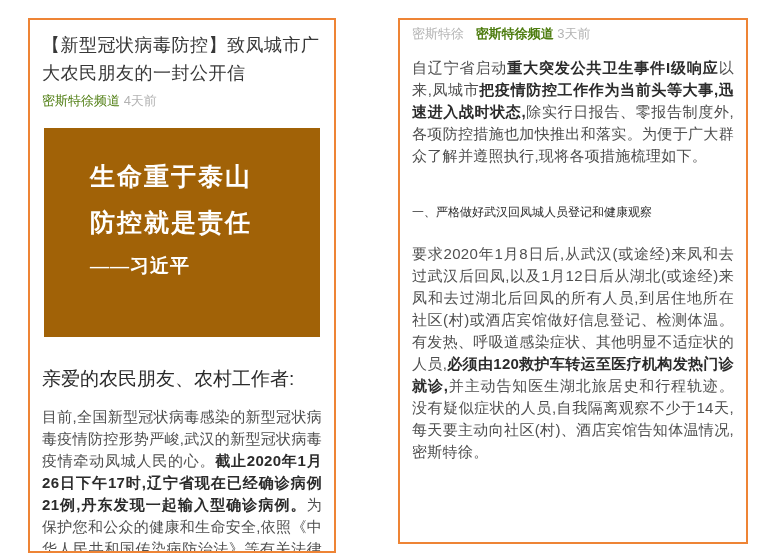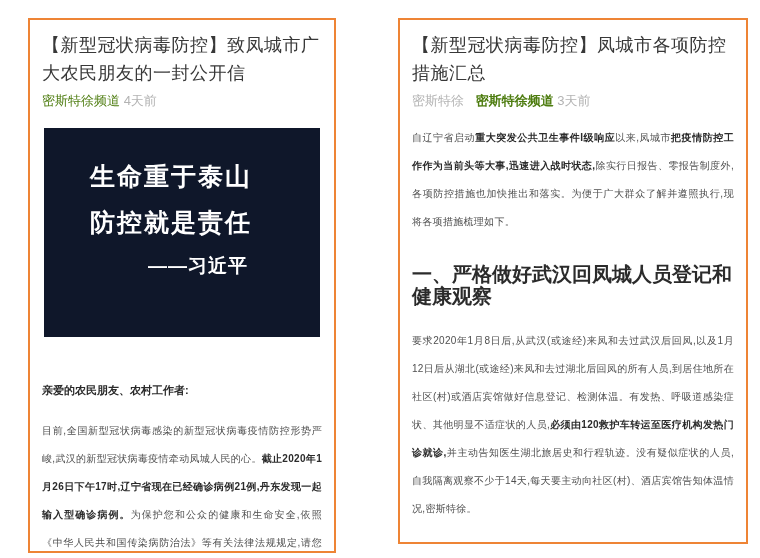--- a/index.html
+++ b/index.html
@@ -36,62 +36,63 @@
     white-space: nowrap;
   }
   .source-prefix { color: #b3b3b3; margin-right: 8px; }
   .channel { color: #4d7c0f; cursor: pointer; }
   .channel.bold { font-weight: bold; }
   .time { color: #b3b3b3; }
 
   .banner {
     margin: 18px 2px 0 2px;
     height: 209px;
-    background: #0f172a;
+    background: #a16207;
     padding: 25px 14px 0 46px;
     color: #ffffff;
   }
   .banner-line {
     font-size: 25px;
     font-weight: bold;
     line-height: 46px;
     letter-spacing: 2px;
     white-space: nowrap;
   }
   .banner-sign {
     font-size: 19px;
     font-weight: bold;
-    text-align: center;
+    text-align: left;
     margin-top: 8px;
     letter-spacing: 1px;
+    font-family: Liberation Serif, serif;
   }
 
   .body-text {
-    font-size: 10px;
-    line-height: 28px;
+    font-size: 15px;
+    line-height: 22px;
     color: #4f4f4f;
     text-align: justify;
     letter-spacing: 0.3px;
   }
   .body-text .b { font-weight: bold; color: #2b2b2b; }
 
   .salutation {
-    margin-top: 42px;
-    font-size: 11px;
+    margin-top: 31px;
+    font-size: 19px;
     line-height: 22px;
-    font-weight: bold;
+    font-weight: normal;
     color: #2b2b2b;
   }
   .para-left   { margin-top: 16px; }
   .para1-right { margin-top: 14px; }
   .section-heading {
-    margin-top: 27px;
-    font-size: 20px;
+    margin-top: 34px;
+    font-size: 12px;
     line-height: 22px;
-    font-weight: bold;
+    font-weight: normal;
     color: #2b2b2b;
   }
   .para2-right { margin-top: 20px; }
 </style>
 </head>
 <body>
 
 <div class="card card-left">
   <div class="card-title">【新型冠状病毒防控】致凤城市广大农民朋友的一封公开信</div>
   <div class="source-row">
@@ -101,21 +102,20 @@
   <div class="banner">
     <div class="banner-line">生命重于泰山</div>
     <div class="banner-line">防控就是责任</div>
     <div class="banner-sign">——习近平</div>
   </div>
   <div class="salutation">亲爱的农民朋友、农村工作者:</div>
   <div class="body-text para-left"><span>目前,全国新型冠状病毒感染的新型冠状病毒疫情防控形势严峻,武汉的新型冠状病毒疫情牵动凤城人民的心。</span><span class="b">截止2020年1月26日下午17时,辽宁省现在已经确诊病例21例,丹东发现一起输入型确诊病例。</span><span>为保护您和公众的健康和生命安全,依照《中华人民共和国传染病防治法》等有关法律法规规定,请您和您家人</span></div>
 </div>
 
 <div class="card card-right">
-  <div class="card-title">【新型冠状病毒防控】凤城市各项防控措施汇总</div>
   <div class="source-row">
     <span class="source-prefix">密斯特徐</span>
     <span class="channel bold">密斯特徐频道</span>
     <span class="time">3天前</span>
   </div>
   <div class="body-text para1-right"><span>自辽宁省启动</span><span class="b">重大突发公共卫生事件I级响应</span><span>以来,凤城市</span><span class="b">把疫情防控工作作为当前头等大事,迅速进入战时状态,</span><span>除实行日报告、零报告制度外,各项防控措施也加快推出和落实。为便于广大群众了解并遵照执行,现将各项措施梳理如下。</span></div>
   <div class="section-heading">一、严格做好武汉回凤城人员登记和健康观察</div>
   <div class="body-text para2-right"><span>要求2020年1月8日后,从武汉(或途经)来凤和去过武汉后回凤,以及1月12日后从湖北(或途经)来凤和去过湖北后回凤的所有人员,到居住地所在社区(村)或酒店宾馆做好信息登记、检测体温。有发热、呼吸道感染症状、其他明显不适症状的人员,</span><span class="b">必须由120救护车转运至医疗机构发热门诊就诊,</span><span>并主动告知医生湖北旅居史和行程轨迹。没有疑似症状的人员,自我隔离观察不少于14天,每天要主动向社区(村)、酒店宾馆告知体温情况,密斯特徐。</span></div>
 </div>
 

